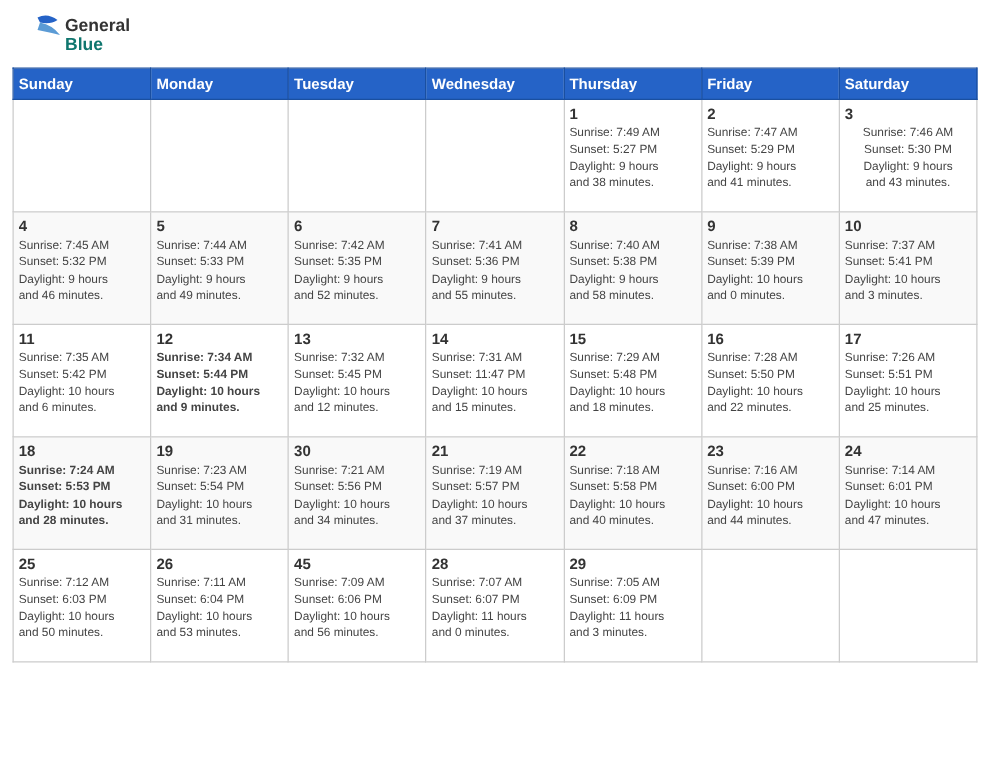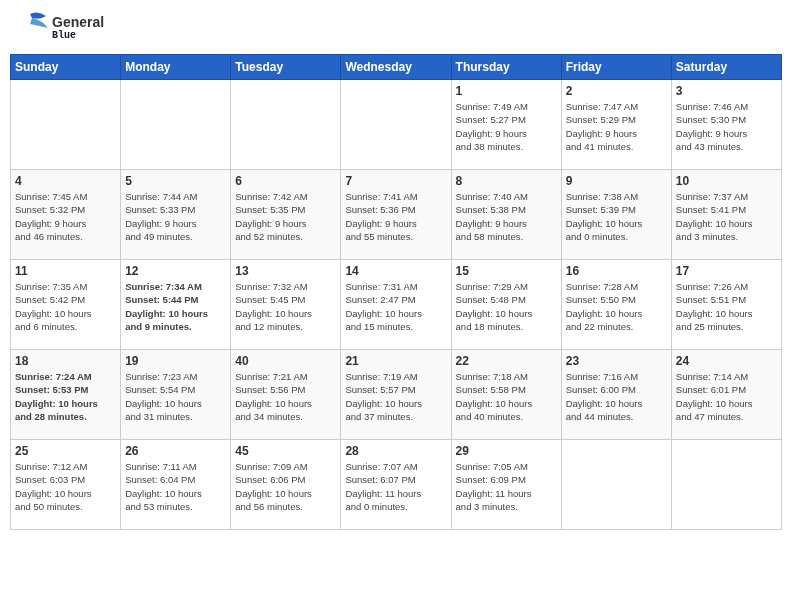--- a/index.html
+++ b/index.html
@@ -80,21 +80,21 @@
   <div class="logo">
 <div style="display:flex;align-items:center;gap:2px;">
   <div style="position:relative;width:40px;height:36px;">
     <svg width="40" height="36" viewBox="0 0 40 36">
       <path d="M20,4 Q28,0 36,6 Q30,10 22,8 Z" fill="#2563c7"></path>
       <path d="M22,8 Q32,10 38,18 Q30,16 20,14 Z" fill="#5b9bd5"></path>
     </svg>
   </div>
   <div>
     <div style="font-size:14px;font-weight:bold;color:#333;line-height:1.1;">General</div>
-    <div style="font-size:10px;font-weight:bold;color:#0f172a;line-height:1.1;font-family:Liberation Mono, monospace;">Blue</div>
+    <div style="font-size:14px;font-weight:bold;color:#0f766e;line-height:1.1;">Blue</div>
   </div>
 </div>
 </div>
   <div class="title-block">
     <div class="calendar-title"></div>
     <div class="calendar-subtitle"></div>
   </div>
 </div>
 
 <table>
@@ -124,21 +124,21 @@
         </td>
         <td>
           <div class="day-number">2</div>
           <div class="day-info" style="white-space: pre-line;">Sunrise: 7:47 AM
 Sunset: 5:29 PM
 Daylight: 9 hours
 and 41 minutes.</div>
         </td>
         <td>
           <div class="day-number">3</div>
-          <div class="day-info" style="white-space: pre-line;">Sunrise: 7:46 AM
+          <div class="day-info" style="white-space: pre-line; text-align: center;">Sunrise: 7:46 AM
 Sunset: 5:30 PM
 Daylight: 9 hours
 and 43 minutes.</div>
         </td>
       </tr>
       <tr>
         <td>
           <div class="day-number">4</div>
           <div class="day-info" style="white-space: pre-line;">Sunrise: 7:45 AM
 Sunset: 5:32 PM
@@ -206,21 +206,21 @@
         <td>
           <div class="day-number">13</div>
           <div class="day-info" style="white-space: pre-line;">Sunrise: 7:32 AM
 Sunset: 5:45 PM
 Daylight: 10 hours
 and 12 minutes.</div>
         </td>
         <td>
           <div class="day-number">14</div>
           <div class="day-info" style="white-space: pre-line;">Sunrise: 7:31 AM
-Sunset: 2:47 PM
+Sunset: 11:47 PM
 Daylight: 10 hours
 and 15 minutes.</div>
         </td>
         <td>
           <div class="day-number">15</div>
           <div class="day-info" style="white-space: pre-line;">Sunrise: 7:29 AM
 Sunset: 5:48 PM
 Daylight: 10 hours
 and 18 minutes.</div>
         </td>
@@ -248,21 +248,21 @@
 and 28 minutes.</div>
         </td>
         <td>
           <div class="day-number">19</div>
           <div class="day-info" style="white-space: pre-line;">Sunrise: 7:23 AM
 Sunset: 5:54 PM
 Daylight: 10 hours
 and 31 minutes.</div>
         </td>
         <td>
-          <div class="day-number">40</div>
+          <div class="day-number">30</div>
           <div class="day-info" style="white-space: pre-line;">Sunrise: 7:21 AM
 Sunset: 5:56 PM
 Daylight: 10 hours
 and 34 minutes.</div>
         </td>
         <td>
           <div class="day-number">21</div>
           <div class="day-info" style="white-space: pre-line;">Sunrise: 7:19 AM
 Sunset: 5:57 PM
 Daylight: 10 hours

